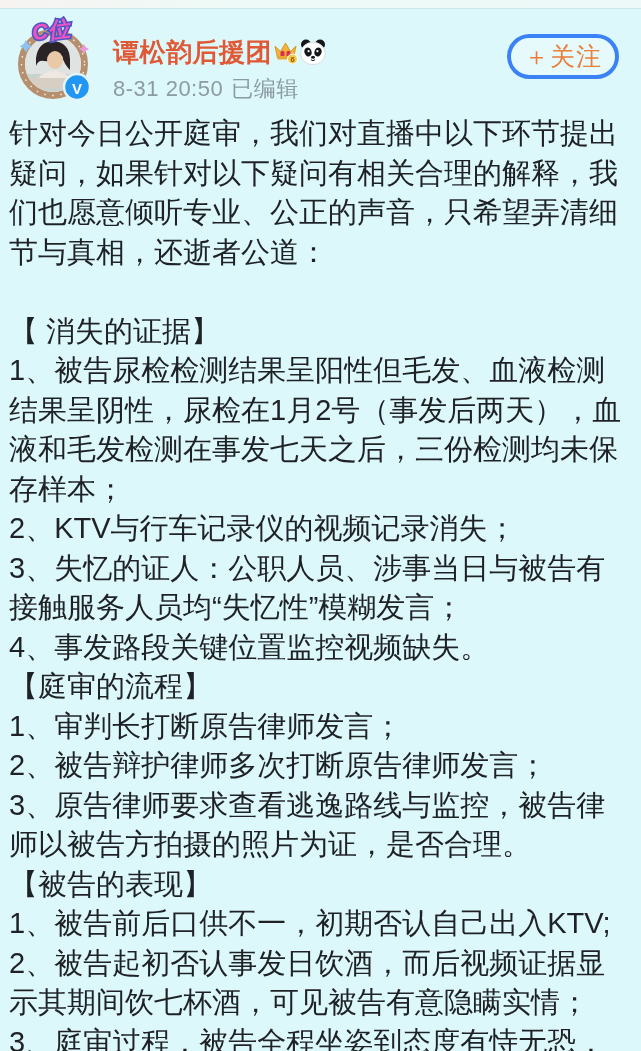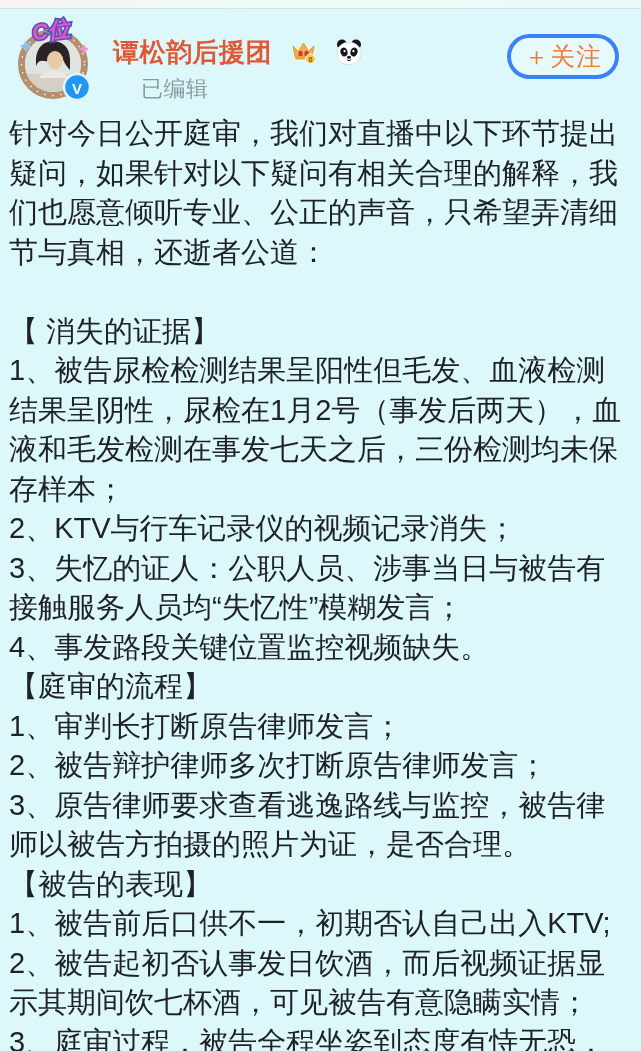--- a/index.html
+++ b/index.html
@@ -17,34 +17,34 @@
     background:linear-gradient(90deg,#f7f3f1 0%,#eefaf7 35%,#ecf9f8 100%);
     border-bottom:1px solid rgba(175,215,220,.55);
   }
 
   
   .avatar-wrap { position:absolute; left:14px; top:14px; width:96px; height:92px; cursor:pointer; }
   .avatar-wrap svg { display:block; }
 
   .name-row {
     position:absolute; left:113px; top:36px; height:32px;
-    display:flex; align-items:center; gap:18px;
+    display:flex; align-items:center; gap:0;
   }
   .username {
     font-size:26px; font-weight:600; color:#e05936; letter-spacing:.5px;
     line-height:32px; cursor:pointer;
   }
   .badge-svg { display:block; }
 
   .time-row {
     position:absolute; left:113px; top:76px; height:26px;
     display:flex; align-items:center;
     font-size:22px; color:#8b9aa3; letter-spacing:.5px;
   }
-  .edited { margin-left:28px; }
+  .edited { margin-left:8px; }
 
   .follow-btn {
     position:absolute; left:507px; top:34px; width:112px; height:45px;
     border:4px solid #3b82f6; border-radius:23px;
     background:rgba(255,255,255,.28);
     color:#ec7e3c; font-size:25px; letter-spacing:1px;
     display:flex; align-items:center; justify-content:center;
     cursor:pointer;
   }
 
@@ -109,20 +109,21 @@
       <ellipse cx="9" cy="14" rx="3.6" ry="4.6" fill="#14161a" transform="rotate(-18 9 14)"></ellipse>
       <ellipse cx="19" cy="14" rx="3.6" ry="4.6" fill="#14161a" transform="rotate(18 19 14)"></ellipse>
       <circle cx="9.6" cy="13.2" r="1.1" fill="#ffffff"></circle>
       <circle cx="18.4" cy="13.2" r="1.1" fill="#ffffff"></circle>
       <ellipse cx="14" cy="19.2" rx="2" ry="1.5" fill="#14161a"></ellipse>
       <path d="M12.2 22 Q14 23.6 15.8 22" stroke="#14161a" stroke-width="1" fill="none" stroke-linecap="round"></path>
     </svg>
   </div>
 
   <div class="time-row">
+    <span>8-31 20:50</span>
     <span class="edited">已编辑</span>
   </div>
 
   <div class="follow-btn">＋关注</div>
 
   <div class="post-text">针对今日公开庭审，我们对直播中以下环节提出
 疑问，如果针对以下疑问有相关合理的解释，我
 们也愿意倾听专业、公正的声音，只希望弄清细
 节与真相，还逝者公道：
 

